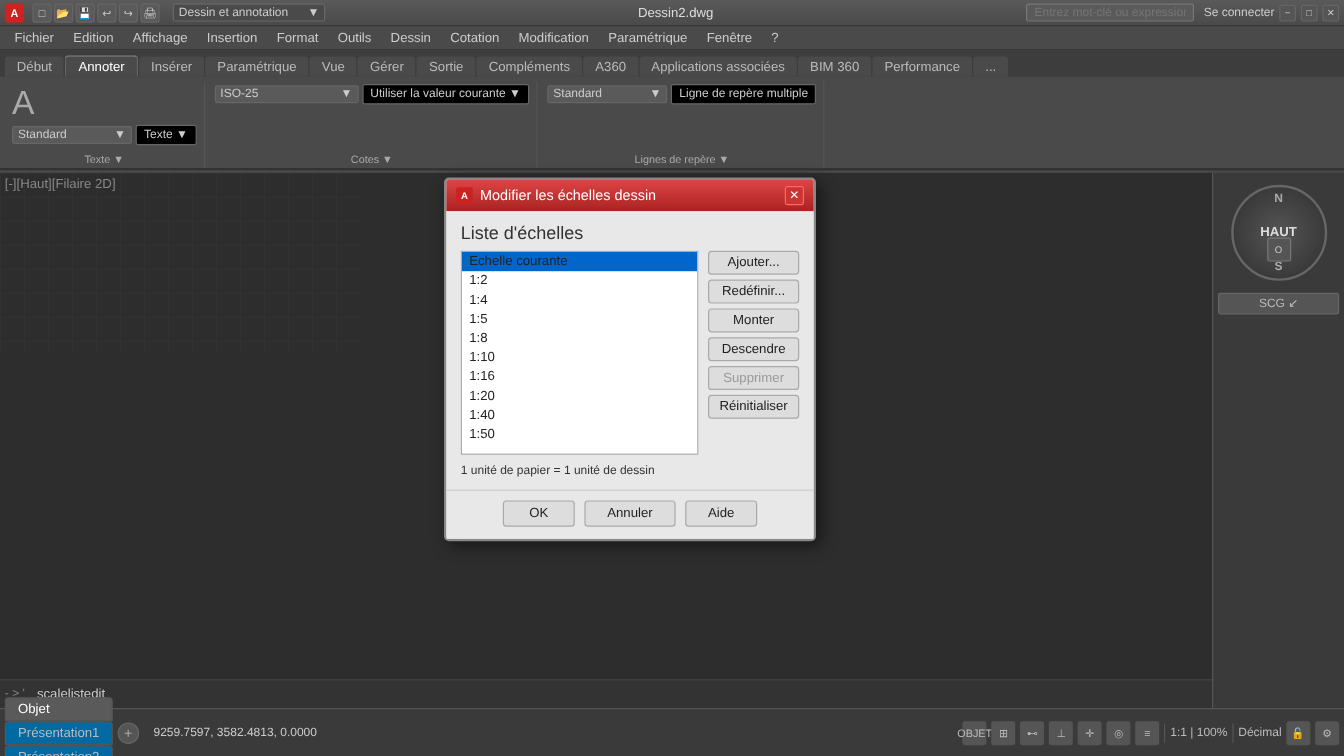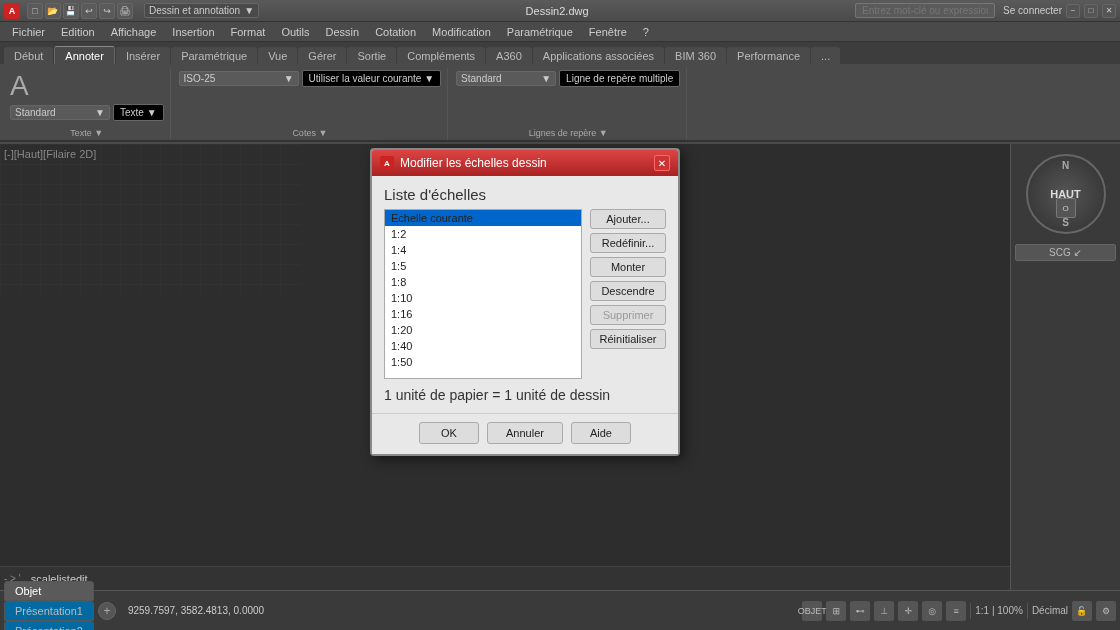--- a/index.html
+++ b/index.html
@@ -50,21 +50,21 @@
       color: #ccc; font-size: 9px;
     }
     #title-bar .workspace-selector {
       margin-left: 8px;
       background: #4a4a4a;
       border: 1px solid #666;
       color: #ccc;
       font-size: 10px;
       padding: 1px 4px;
       border-radius: 2px;
-      display: flex; align-items: center; gap: 4px;
+      display: flex; align-items: center; gap: 16px;
     }
     #title-bar .title-center {
       flex: 1;
       text-align: center;
       font-size: 11px;
       color: #ddd;
     }
     #title-bar .title-right {
       display: flex; align-items: center; gap: 4px;
     }
@@ -384,21 +384,21 @@
       color: #222;
       cursor: pointer;
       text-align: center;
     }
     .dialog-btn:disabled {
       color: #999;
       cursor: default;
     }
     #dialog-status-text {
       margin-top: 8px;
-      font-size: 14px;
+      font-size: 10px;
       color: #333;
       text-align: left;
     }
     #dialog-footer {
       display: flex;
       justify-content: center;
       gap: 8px;
       padding: 8px 12px 10px;
       border-top: 1px solid #ccc;
       background: #e8e8e8;

